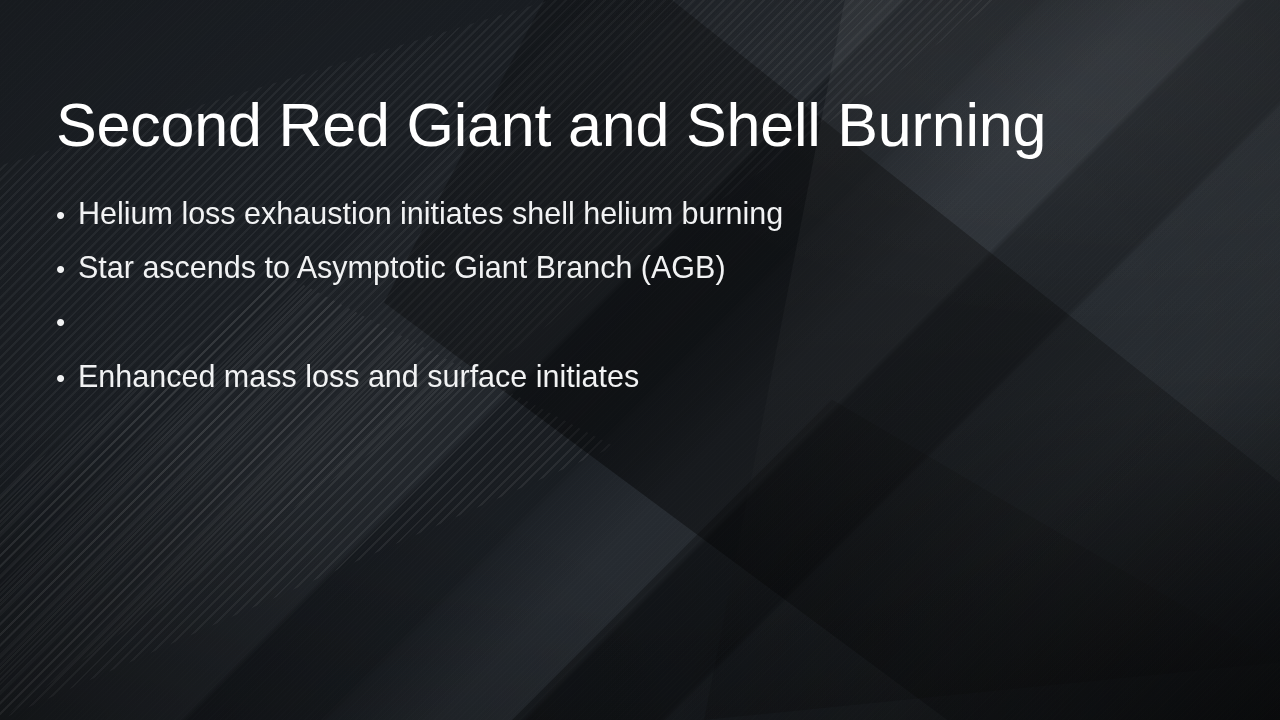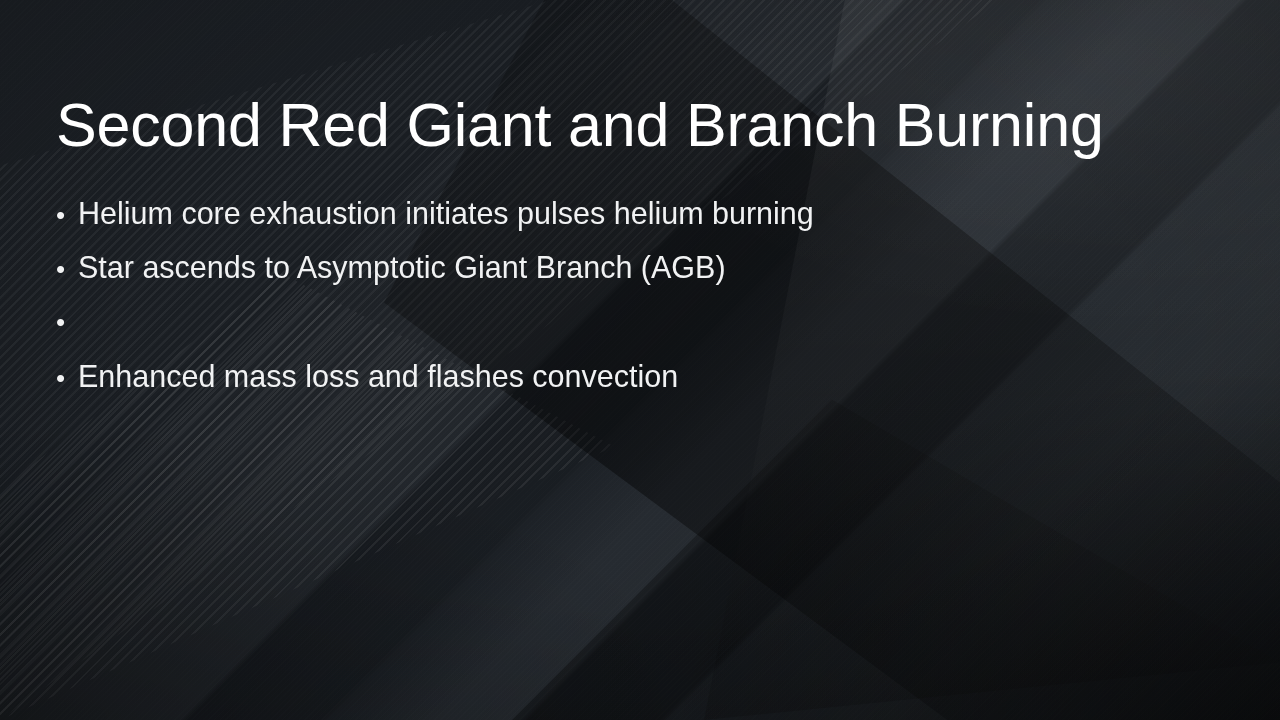--- a/index.html
+++ b/index.html
@@ -187,39 +187,39 @@
   <div class="bg-layer" id="bg-wedge-dark"></div>
   <div class="bg-layer" id="bg-counter-panel"></div>
   <div class="bg-layer" id="bg-counter-crease"></div>
   <div class="bg-layer" id="bg-shadow-br"></div>
   <div class="bg-layer" id="bg-shadow-bl"></div>
   <div class="bg-layer" id="bg-glow-tr"></div>
   <div class="bg-layer" id="bg-vignette"></div>
 
   <div id="content">
 
-    <h1 id="slide-title">Second Red Giant and Branch Burning</h1>
+    <h1 id="slide-title">Second Red Giant and Shell Burning</h1>
 
     <ul id="bullet-list">
 
       <li class="bullet-item">
         <span class="bullet-marker">•</span>
-        <span class="bullet-text">Helium core exhaustion initiates pulses helium burning</span>
+        <span class="bullet-text">Helium loss exhaustion initiates shell helium burning</span>
       </li>
 
       <li class="bullet-item">
         <span class="bullet-marker">•</span>
         <span class="bullet-text">Star ascends to Asymptotic Giant Branch (AGB)</span>
       </li>
 
       <li class="bullet-item">
         <span class="bullet-marker">•</span>
       </li>
 
       <li class="bullet-item">
         <span class="bullet-marker">•</span>
-        <span class="bullet-text">Enhanced mass loss and flashes convection</span>
+        <span class="bullet-text">Enhanced mass loss and surface initiates</span>
       </li>
 
     </ul>
 
   </div>
 </div>
 
 </body></html>

